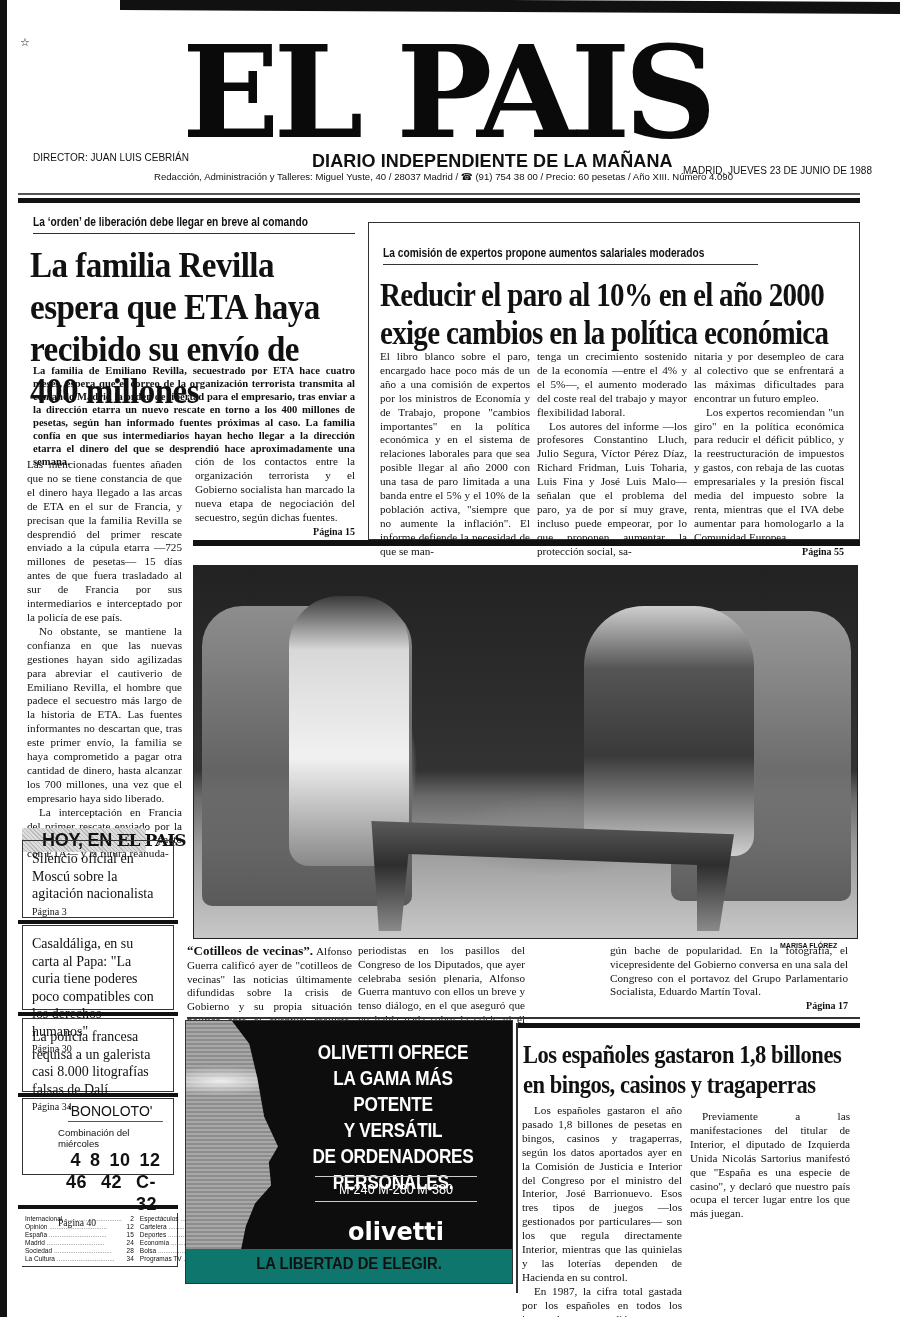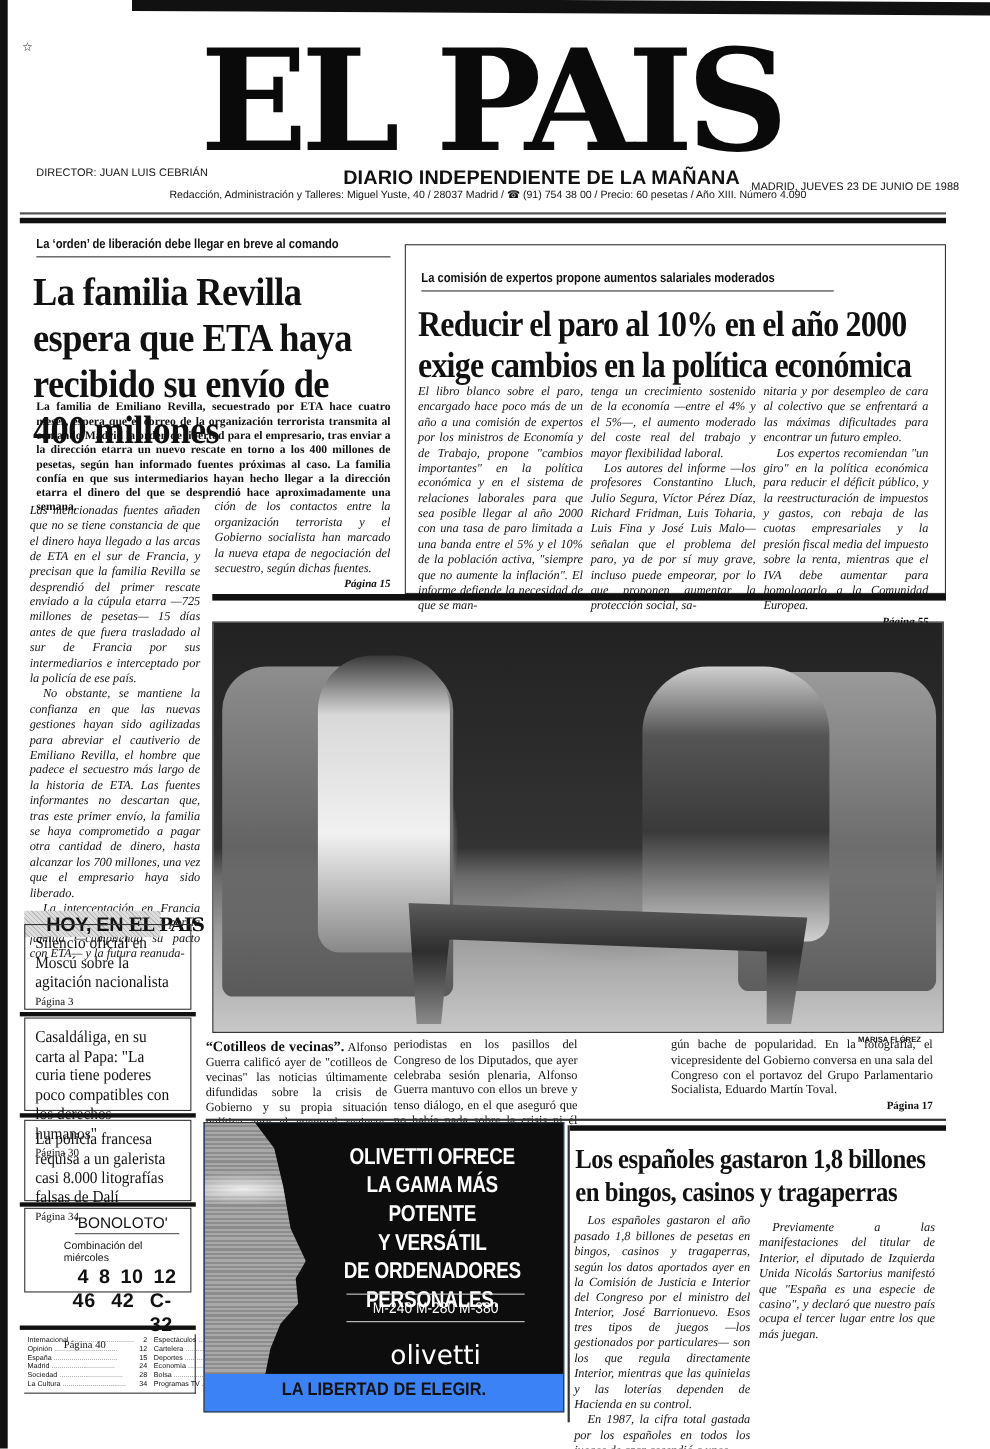--- a/index.html
+++ b/index.html
@@ -20,21 +20,21 @@
   .redaccion { position: absolute; left: 154px; top: 171px; font-family: "Liberation Sans", sans-serif; font-size: 9.6px; }
   .rule1 { position: absolute; left: 18px; top: 193px; width: 842px; height: 2px; background: #555; }
   .rule2 { position: absolute; left: 18px; top: 198px; width: 842px; height: 5px; background: #111; }
 
   .kicker { font-family: "Liberation Sans", sans-serif; font-weight: bold; font-size: 12px; transform: scaleX(0.85); transform-origin: left; white-space: nowrap; display:inline-block; }
   .kicker-line { border-bottom: 1.5px solid #333; padding-bottom: 3px; }
 
   .art1-kicker { position: absolute; left: 33px; top: 212px; width: 322px; }
   .art1-head { position: absolute; left: 30px; top: 244px; width: 330px; font-size: 36px; font-weight: bold; line-height: 42px; letter-spacing: -0.6px; transform: scaleX(0.92); transform-origin: left; }
   .art1-lead { position: absolute; left: 33px; top: 364px; width: 322px; font-size: 10.6px; font-weight: bold; line-height: 13px; text-align: justify; }
-  .body { font-size: 11.2px; line-height: 13.9px; text-align: justify; hyphens: auto; font-style: italic; }
+  .body { font-size: 11.2px; line-height: 13.9px; text-align: justify; hyphens: auto; }
   .art1-col1 { position: absolute; left: 27px; top: 458px; width: 155px; }
   .art1-col2 { position: absolute; left: 195px; top: 455px; width: 160px; }
   .pagina { font-weight: bold; font-size: 10px; text-align: right; display: block; }
   .indent { text-indent: 12px; }
 
   .box2 { position: absolute; left: 368px; top: 222px; width: 492px; height: 318px; border: 1px solid #333; }
   .art2-kicker { position: absolute; left: 383px; top: 243px; width: 375px; }
   .art2-head { position: absolute; left: 380px; top: 276px; width: 480px; font-size: 33px; font-weight: bold; line-height: 38px; letter-spacing: -0.8px; transform: scaleX(0.88); transform-origin: left; white-space: nowrap; }
   .art2-col { position: absolute; top: 350px; width: 150px; }
   .art2-col.c1 { left: 380px; }
@@ -82,28 +82,28 @@
   .bono .nums .row2 { justify-content: center; gap: 14px; }
   .bono .pg { font-family: "Liberation Serif", serif; font-size: 9.6px; margin-top: 2px; }
 
   .index { position: absolute; left: 22px; top: 1213px; width: 156px; height: 54px; border-right: 1px solid #333; border-bottom: 1px solid #333; display: flex; gap: 6px; padding: 2px 3px; font-family: "Liberation Sans", sans-serif; font-size: 6.5px; line-height: 8.1px; }
   .index .col { flex: 1; }
   .index .it { display: flex; }
   .index .it .n { flex: 1; white-space: nowrap; overflow: hidden; }
   .index .it .n::after { content: " ................................"; color: #666; }
   .index .it .v { width: 12px; text-align: right; }
 
-  .ad { position: absolute; left: 185px; top: 1020px; width: 328px; height: 264px; border: 1px solid #333; background: #3b82f6; overflow: hidden; }
+  .ad { position: absolute; left: 185px; top: 1020px; width: 328px; height: 264px; border: 1px solid #333; background: #0f766e; overflow: hidden; }
   .ad .dark { position: absolute; left: 0; top: 0; width: 326px; height: 228px; background: #0d0d0d; }
   .ad .head { position: absolute; left: 0; top: 0; width: 115px; height: 228px; background: repeating-linear-gradient(0deg,#8c8c8c 0 2px,#a8a8a8 2px 4px);
      clip-path: polygon(0 0, 40% 0, 55% 10%, 62% 25%, 68% 42%, 80% 55%, 72% 62%, 74% 72%, 60% 80%, 52% 90%, 48% 100%, 0 100%); }
   .ad .head::after { content:""; position:absolute; left:0; top:45px; width:115px; height:30px; background: radial-gradient(ellipse at 30% 50%, #eee 0%, transparent 70%); }
   .ad .copy { position: absolute; left: 92px; top: 18px; width: 230px; color: #fff; text-align: center; font-family: "Liberation Sans", sans-serif; font-weight: bold; font-size: 21px; line-height: 26px; transform: scaleX(0.82); transform-origin: center top; letter-spacing: -0.3px; }
   .ad .models { position: absolute; left: 120px; top: 155px; width: 180px; border-top: 1px solid #ccc; border-bottom: 1px solid #ccc; color: #fff; text-align: center; font-family: "Liberation Sans", sans-serif; font-size: 14px; padding: 4px 0; transform: scaleX(0.9); }
-  .ad .brand { position: absolute; left: 120px; top: 197px; width: 180px; color: #fff; text-align: center; font-family: "DejaVu Sans", sans-serif; font-weight: normal; font-size: 24px; letter-spacing: 0px; }
+  .ad .brand { position: absolute; left: 120px; top: 197px; width: 180px; color: #fff; text-align: center; font-family: "DejaVu Sans", sans-serif; font-weight: bold; font-size: 24px; letter-spacing: 0px; }
   .ad .tag { position: absolute; left: 0; top: 233px; width: 326px; text-align: center; font-family: "Liberation Sans", sans-serif; font-weight: bold; font-size: 16.5px; transform: scaleX(0.9); }
 
   .art3-rule { position: absolute; left: 518px; top: 1023px; width: 342px; height: 5px; background: #111; }
   .art3-vline { position: absolute; left: 516px; top: 1023px; width: 2px; height: 270px; background: #333; }
   .art3-head { position: absolute; left: 523px; top: 1040px; width: 340px; font-size: 25px; font-weight: bold; line-height: 30px; letter-spacing: -0.5px; transform: scaleX(0.9); transform-origin: left; white-space: nowrap; }
   .art3-col { position: absolute; top: 1104px; width: 160px; }
   .art3-col.c1 { left: 522px; }
   .art3-col.c2 { left: 690px; }
 </style>
 </head>

